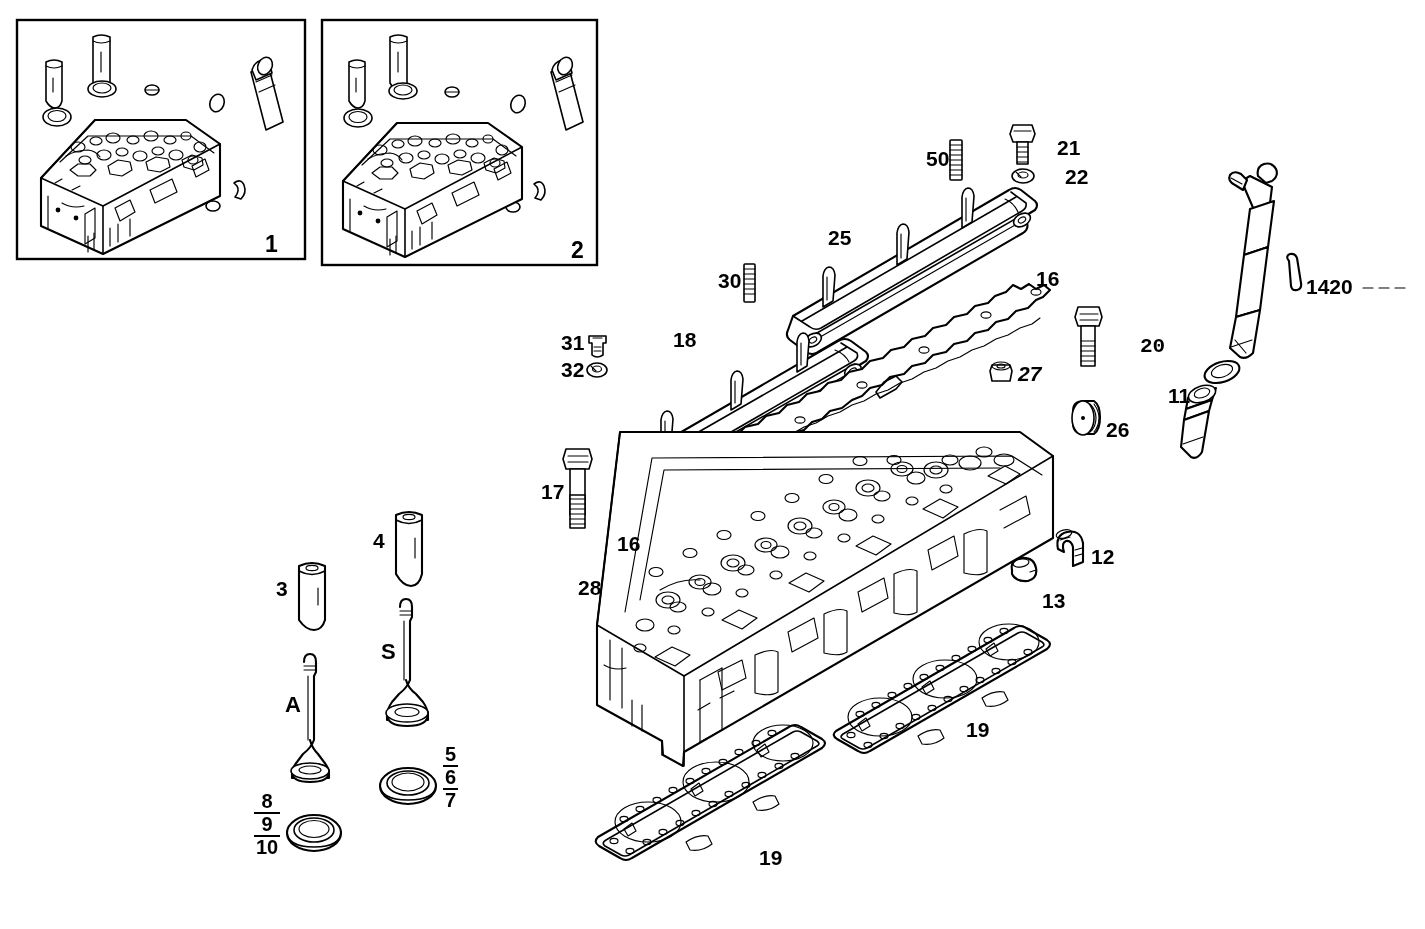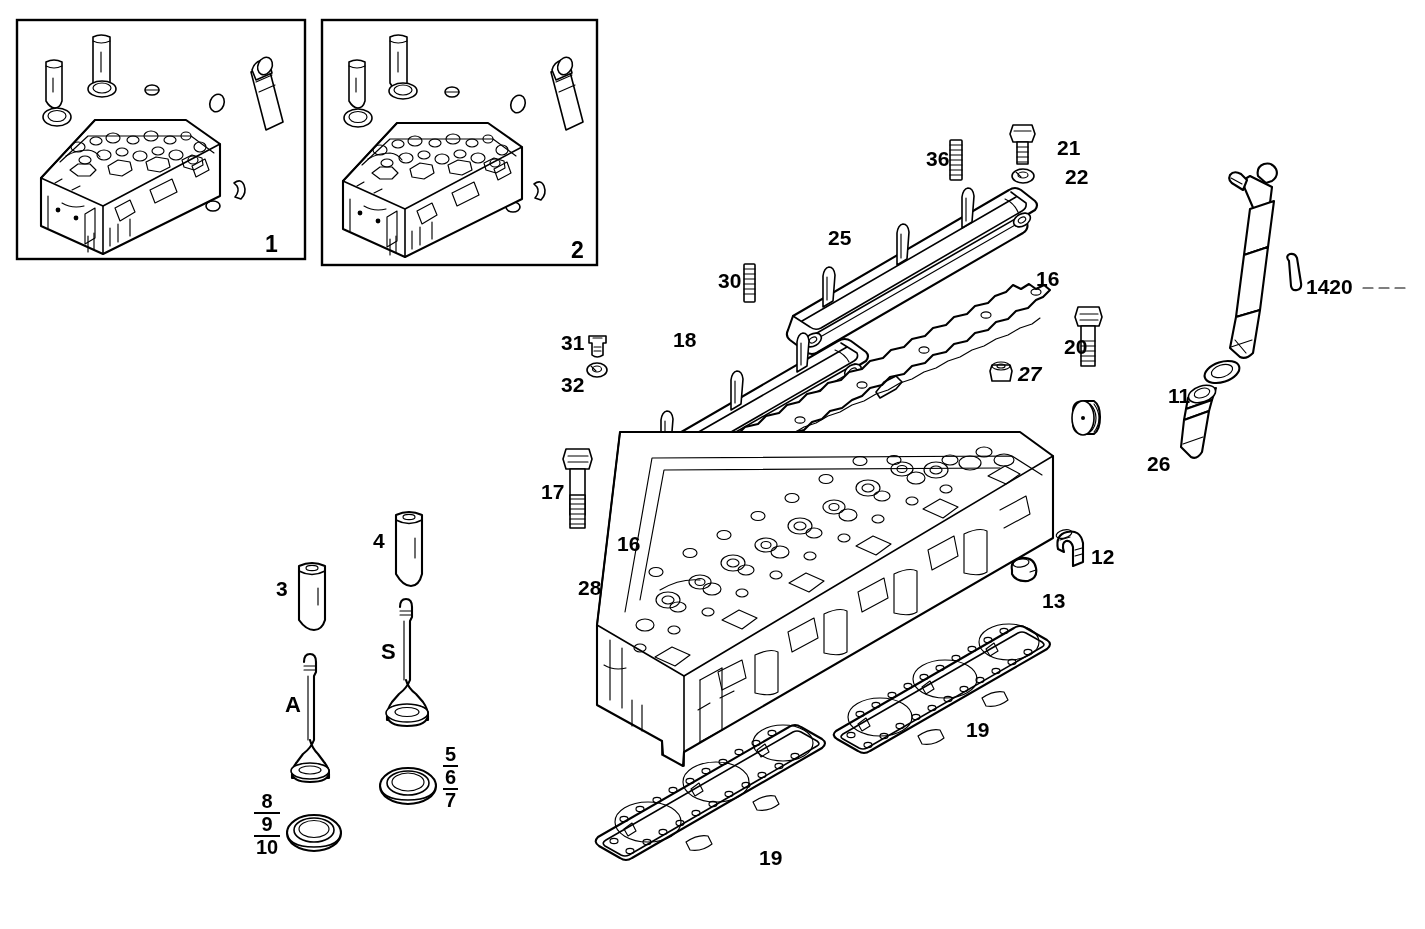--- a/index.html
+++ b/index.html
@@ -649,31 +649,31 @@
 <div class="lbl" style="left:373px;  top:530px;">4</div>
 <div class="lbl" style="left:1168px; top:385px;">11</div>
 <div class="lbl" style="left:1091px; top:530px;margin-top:16px;">12</div>
 <div class="lbl" style="left:1042px; top:566px;margin-top:24px;">13</div>
 <div class="lbl" style="left:1036px; top:268px;">16</div>
 <div class="lbl" style="left:617px;  top:533px;">16</div>
 <div class="lbl" style="left:541px;  top:481px;">17</div>
 <div class="lbl" style="left:673px;  top:329px;">18</div>
 <div class="lbl" style="left:966px; top:719px;">19</div>
 <div class="lbl" style="left:759px; top:847px;">19</div>
-<div class="lbl" style="left:1064px; top:336px;">20</div>
+<div class="lbl" style="left:1140px; top:336px;font-family:Liberation Mono, monospace;">20</div>
 <div class="lbl" style="left:1057px; top:137px;">21</div>
 <div class="lbl" style="left:1057px; top:166px;margin-left:8px;">22</div>
 <div class="lbl" style="left:828px;  top:227px;">25</div>
-<div class="lbl" style="left:1147px; top:419px;margin-top:34px;">26</div>
+<div class="lbl" style="left:1106px; top:419px;">26</div>
 <div class="lbl" style="left:1018px; top:363px;font-style:italic;">27</div>
 <div class="lbl" style="left:578px;  top:577px;">28</div>
-<div class="lbl" style="left:926px;  top:148px;">36</div>
+<div class="lbl" style="left:926px;  top:148px;">50</div>
 <div class="lbl" style="left:718px;  top:270px;">30</div>
 <div class="lbl" style="left:561px;  top:332px;">31</div>
-<div class="lbl" style="left:561px;  top:359px;margin-top:15px;">32</div>
+<div class="lbl" style="left:561px;  top:359px;">32</div>
 <div class="lbl" style="left:1306px; top:276px;">1420</div>
 
 <div class="lbl letter" style="left:285px; top:694px;">A</div>
 <div class="lbl letter" style="left:381px; top:641px;">S</div>
 
 <div class="frac" style="left:443px; top:744px;">
   <span>5</span>
   <span>6</span>
   <span>7</span>
 </div>

